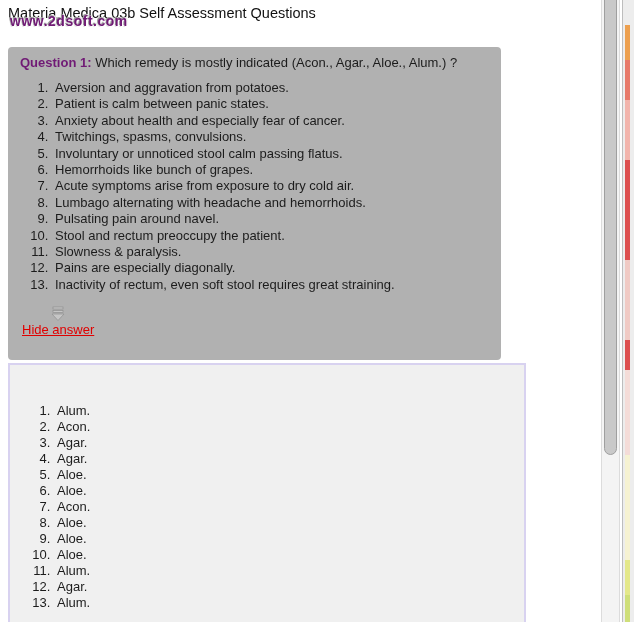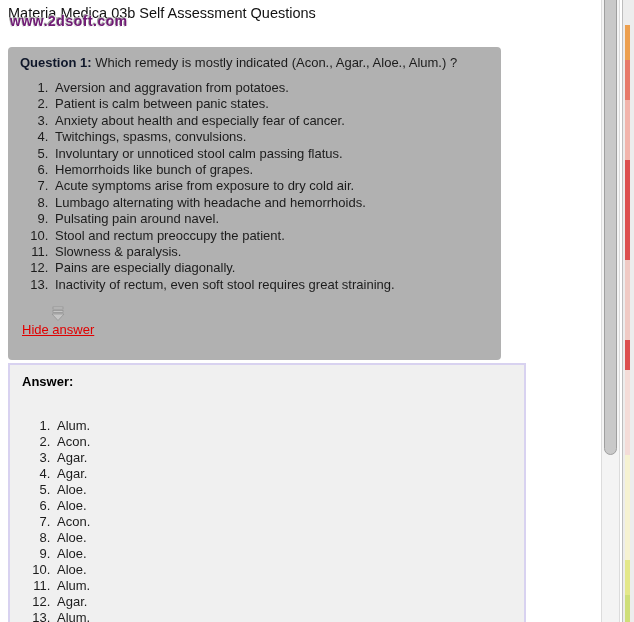--- a/index.html
+++ b/index.html
@@ -33,21 +33,21 @@
     position:absolute;left:8px;top:47px;width:493px;height:313px;
     background:var(--question-box-bg);
     border-radius:4px;
     box-sizing:border-box;
     padding:8px 12px;
   }
   .question-text{
     margin:0;width:462px;
     font-size:13px;line-height:16px;
   }
-  .question-text strong{color:#0f172a;}
+  .question-text strong{color:#701a75;}
   .symptom-list{
     margin:9px 0 0 0;
     padding-left:32px;
     font-size:13px;line-height:16.4px;
   }
   .symptom-list li{padding-left:3px;}
   .hide-answer{
     display:inline-flex;align-items:center;
     margin:12px 0 0 2px;
     color:var(--link-red);
@@ -120,21 +120,20 @@
         <rect x="4" y="2" width="10" height="2" fill="#c6c6c6" stroke="#8f8f8f" stroke-width="0.7"></rect>
         <rect x="4" y="5.5" width="10" height="2" fill="#c6c6c6" stroke="#8f8f8f" stroke-width="0.7"></rect>
         <polygon points="3,9 15,9 9,15.5" fill="#c6c6c6" stroke="#8f8f8f" stroke-width="0.7"></polygon>
       </svg>
     </span>
     <span>Hide answer</span>
   </a>
 </div>
 
 <div class="answer-box">
-  <p class="answer-label">Answer:</p>
   <ol class="answer-list">
       <li>Alum.</li>
       <li>Acon.</li>
       <li>Agar.</li>
       <li>Agar.</li>
       <li>Aloe.</li>
       <li>Aloe.</li>
       <li>Acon.</li>
       <li>Aloe.</li>
       <li>Aloe.</li>

